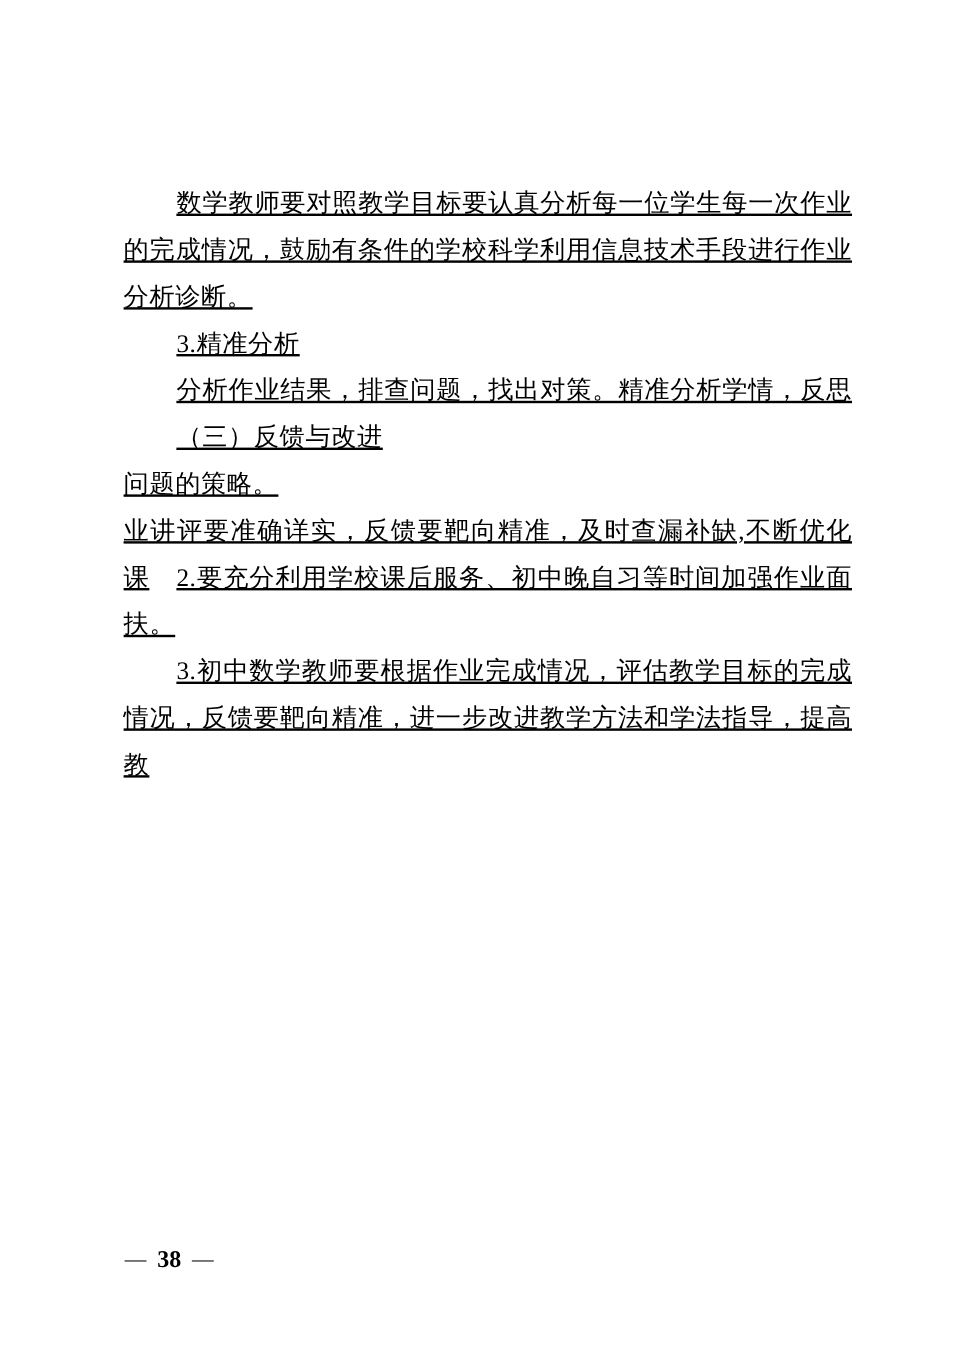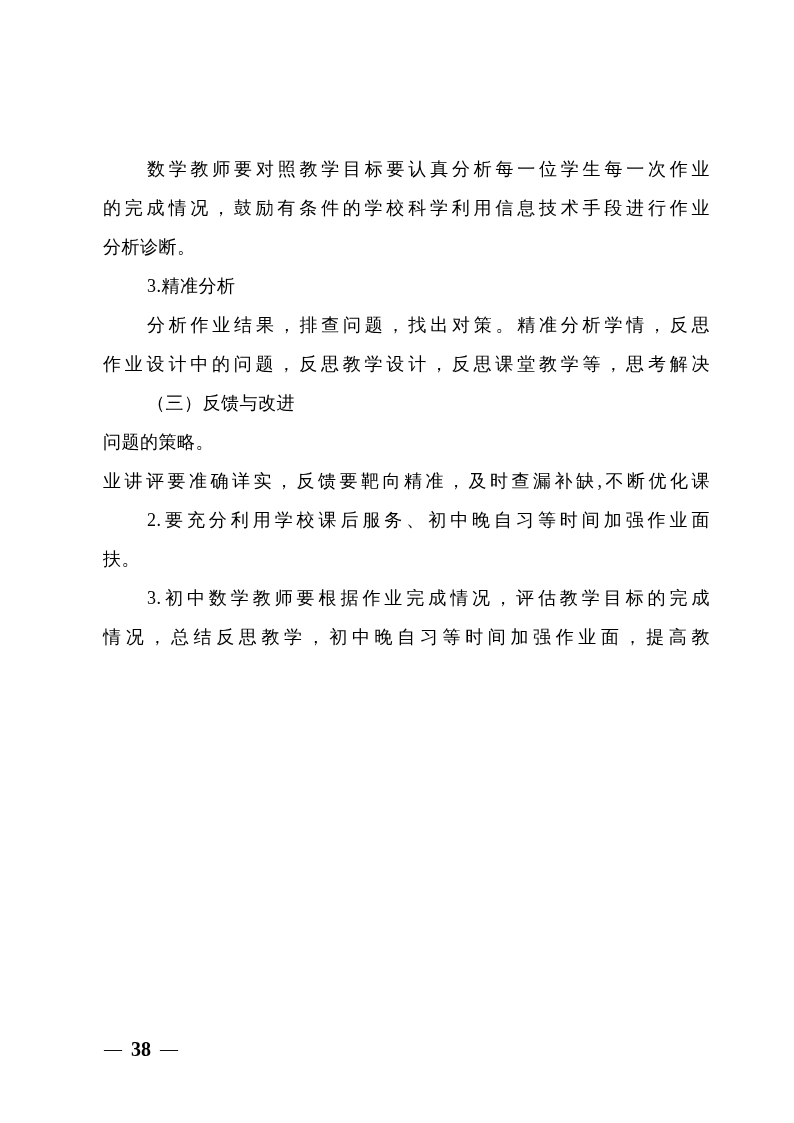--- a/index.html
+++ b/index.html
@@ -24,23 +24,24 @@
   }
   .text-block {
     position: absolute;
     left: 103px;
     top: 150px;
     width: 607px;
   }
   .ln {
     height: 39px;
     line-height: 39px;
-    font-size: 18px;
+    font-size: 21px;
     letter-spacing: 0.5px;
     text-align: left;
+    text-decoration: underline;
   }
   
   .jf {
     text-align: justify;
     text-align-last: justify;
   }
   
   .ind {
     text-indent: 44px;
   }
@@ -68,27 +69,26 @@
 <body>
 
 <div class="page">
 
   <div class="text-block">
     <div class="ln ind jf">数学教师要对照教学目标要认真分析每一位学生每一次作业</div>
     <div class="ln jf">的完成情况，鼓励有条件的学校科学利用信息技术手段进行作业</div>
     <div class="ln">分析诊断。</div>
     <div class="ln ind">3.精准分析</div>
     <div class="ln ind jf">分析作业结果，排查问题，找出对策。精准分析学情，反思</div>
-    <div class="ln jf">作业设计中的问题，反思教学设计，反思课堂教学等，思考解决</div>
     <div class="ln ind">（三）反馈与改进</div>
     <div class="ln">问题的策略。</div>
     <div class="ln jf">业讲评要准确详实，反馈要靶向精准，及时查漏补缺,不断优化课</div>
     <div class="ln ind jf">2.要充分利用学校课后服务、初中晚自习等时间加强作业面</div>
     <div class="ln">扶。</div>
     <div class="ln ind jf">3.初中数学教师要根据作业完成情况，评估教学目标的完成</div>
-    <div class="ln jf">情况，总结反思教学，初中晚自习等时间加强作业面，提高教</div>
+    <div class="ln jf">情况，反馈要靶向精准，进一步改进教学方法和学法指导，提高教</div>
   </div>
 
   <div class="footer">
     <span class="dash">—</span><span class="pnum">38</span><span class="dash">—</span>
   </div>
 
 </div>
 
 </body></html>

